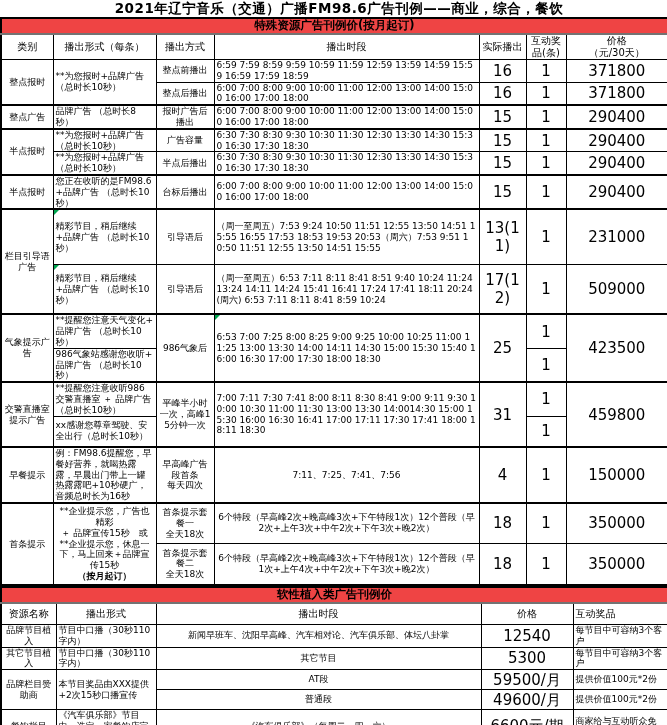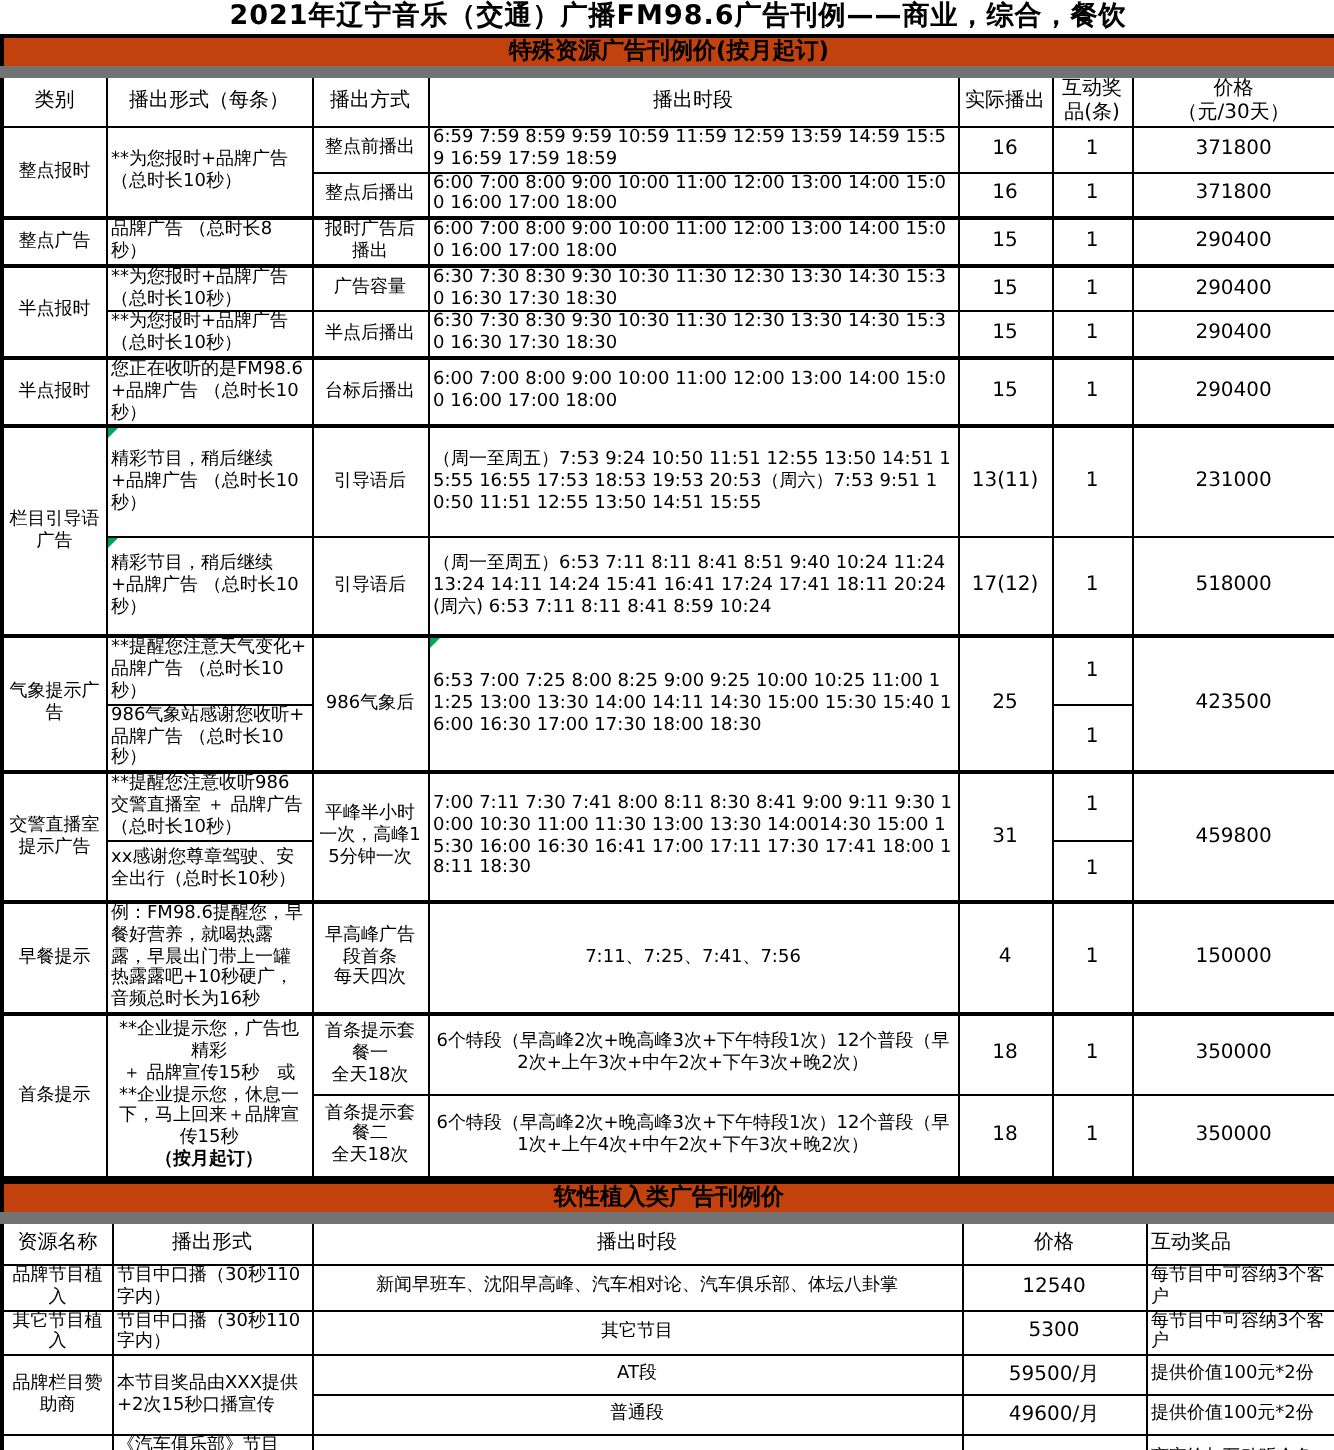--- a/index.html
+++ b/index.html
@@ -1,26 +1,26 @@
 <!DOCTYPE html>
 <html><head>
 <meta charset="utf-8">
 <style>
   html,body{margin:0;padding:0;background:#fff;}
   .page{width:667px;height:725px;font-family:"DejaVu Sans",sans-serif;color:#000;background:#fff;overflow:hidden;}
   .title{height:17px;line-height:17px;text-align:center;font-weight:bold;font-size:13.5px;letter-spacing:0.5px;padding-left:11px;}
   table{border-collapse:collapse;table-layout:fixed;width:667px;border:2px solid #000;}
   td,th{border:1px solid #000;padding:0 2px;text-align:center;vertical-align:middle;
         font-size:9px;line-height:1.2;font-weight:normal;overflow:hidden;word-break:break-all;}
-  .bar td{background:#c2410c;font-weight:bold;font-size:11.5px;height:14px;
-          border-top:2px solid #000;border-bottom:6px solid #737373;}
+  .bar td{background:#ef4444;font-weight:bold;font-size:11.5px;height:14px;
+          border-top:2px solid #000;border-bottom:2px solid #737373;}
   tr.head th{font-size:10px;height:20px;}
   .left{text-align:left;margin-left:32px;}
   .pre{white-space:pre-line;}
-  .num{font-size:10px;}
+  .num{font-size:15px;}
   tr.cs>td{border-top:2px solid #000;}
   td.note{position:relative;}
   td.note::before{content:"";position:absolute;top:0;left:0;width:0;height:0;
           border-top:5px solid #00a650;border-right:5px solid transparent;}
   .b{font-weight:bold;}
   table.t2{border-top:2px solid #000;}
 </style>
 </head>
 <body>
 
@@ -115,21 +115,21 @@
       <td class="num">13(11)</td>
       <td class="num">1</td>
       <td class="num">231000</td>
     </tr>
     <tr style="height:50px">
       <td class="left note">精彩节目，稍后继续 +品牌广告 （总时长10秒）</td>
       <td>引导语后</td>
       <td class="left">（周一至周五）6:53 7:11 8:11 8:41 8:51 9:40 10:24 11:24 13:24 14:11 14:24 15:41 16:41 17:24 17:41 18:11 20:24(周六) 6:53 7:11 8:11 8:41 8:59 10:24</td>
       <td class="num">17(12)</td>
       <td class="num">1</td>
-      <td class="num">518000</td>
+      <td class="num">509000</td>
     </tr>
 
     <tr class="cs" style="height:30px">
       <td rowspan="2">气象提示广告</td>
       <td class="left">**提醒您注意天气变化+ 品牌广告 （总时长10秒）</td>
       <td rowspan="2">986气象后</td>
       <td rowspan="2" class="left note">6:53 7:00 7:25 8:00 8:25 9:00 9:25 10:00 10:25 11:00 11:25 13:00 13:30 14:00 14:11 14:30 15:00 15:30 15:40 16:00 16:30 17:00 17:30 18:00 18:30</td>
       <td rowspan="2" class="num">25</td>
       <td class="num">1</td>
       <td rowspan="2" class="num">423500</td>

